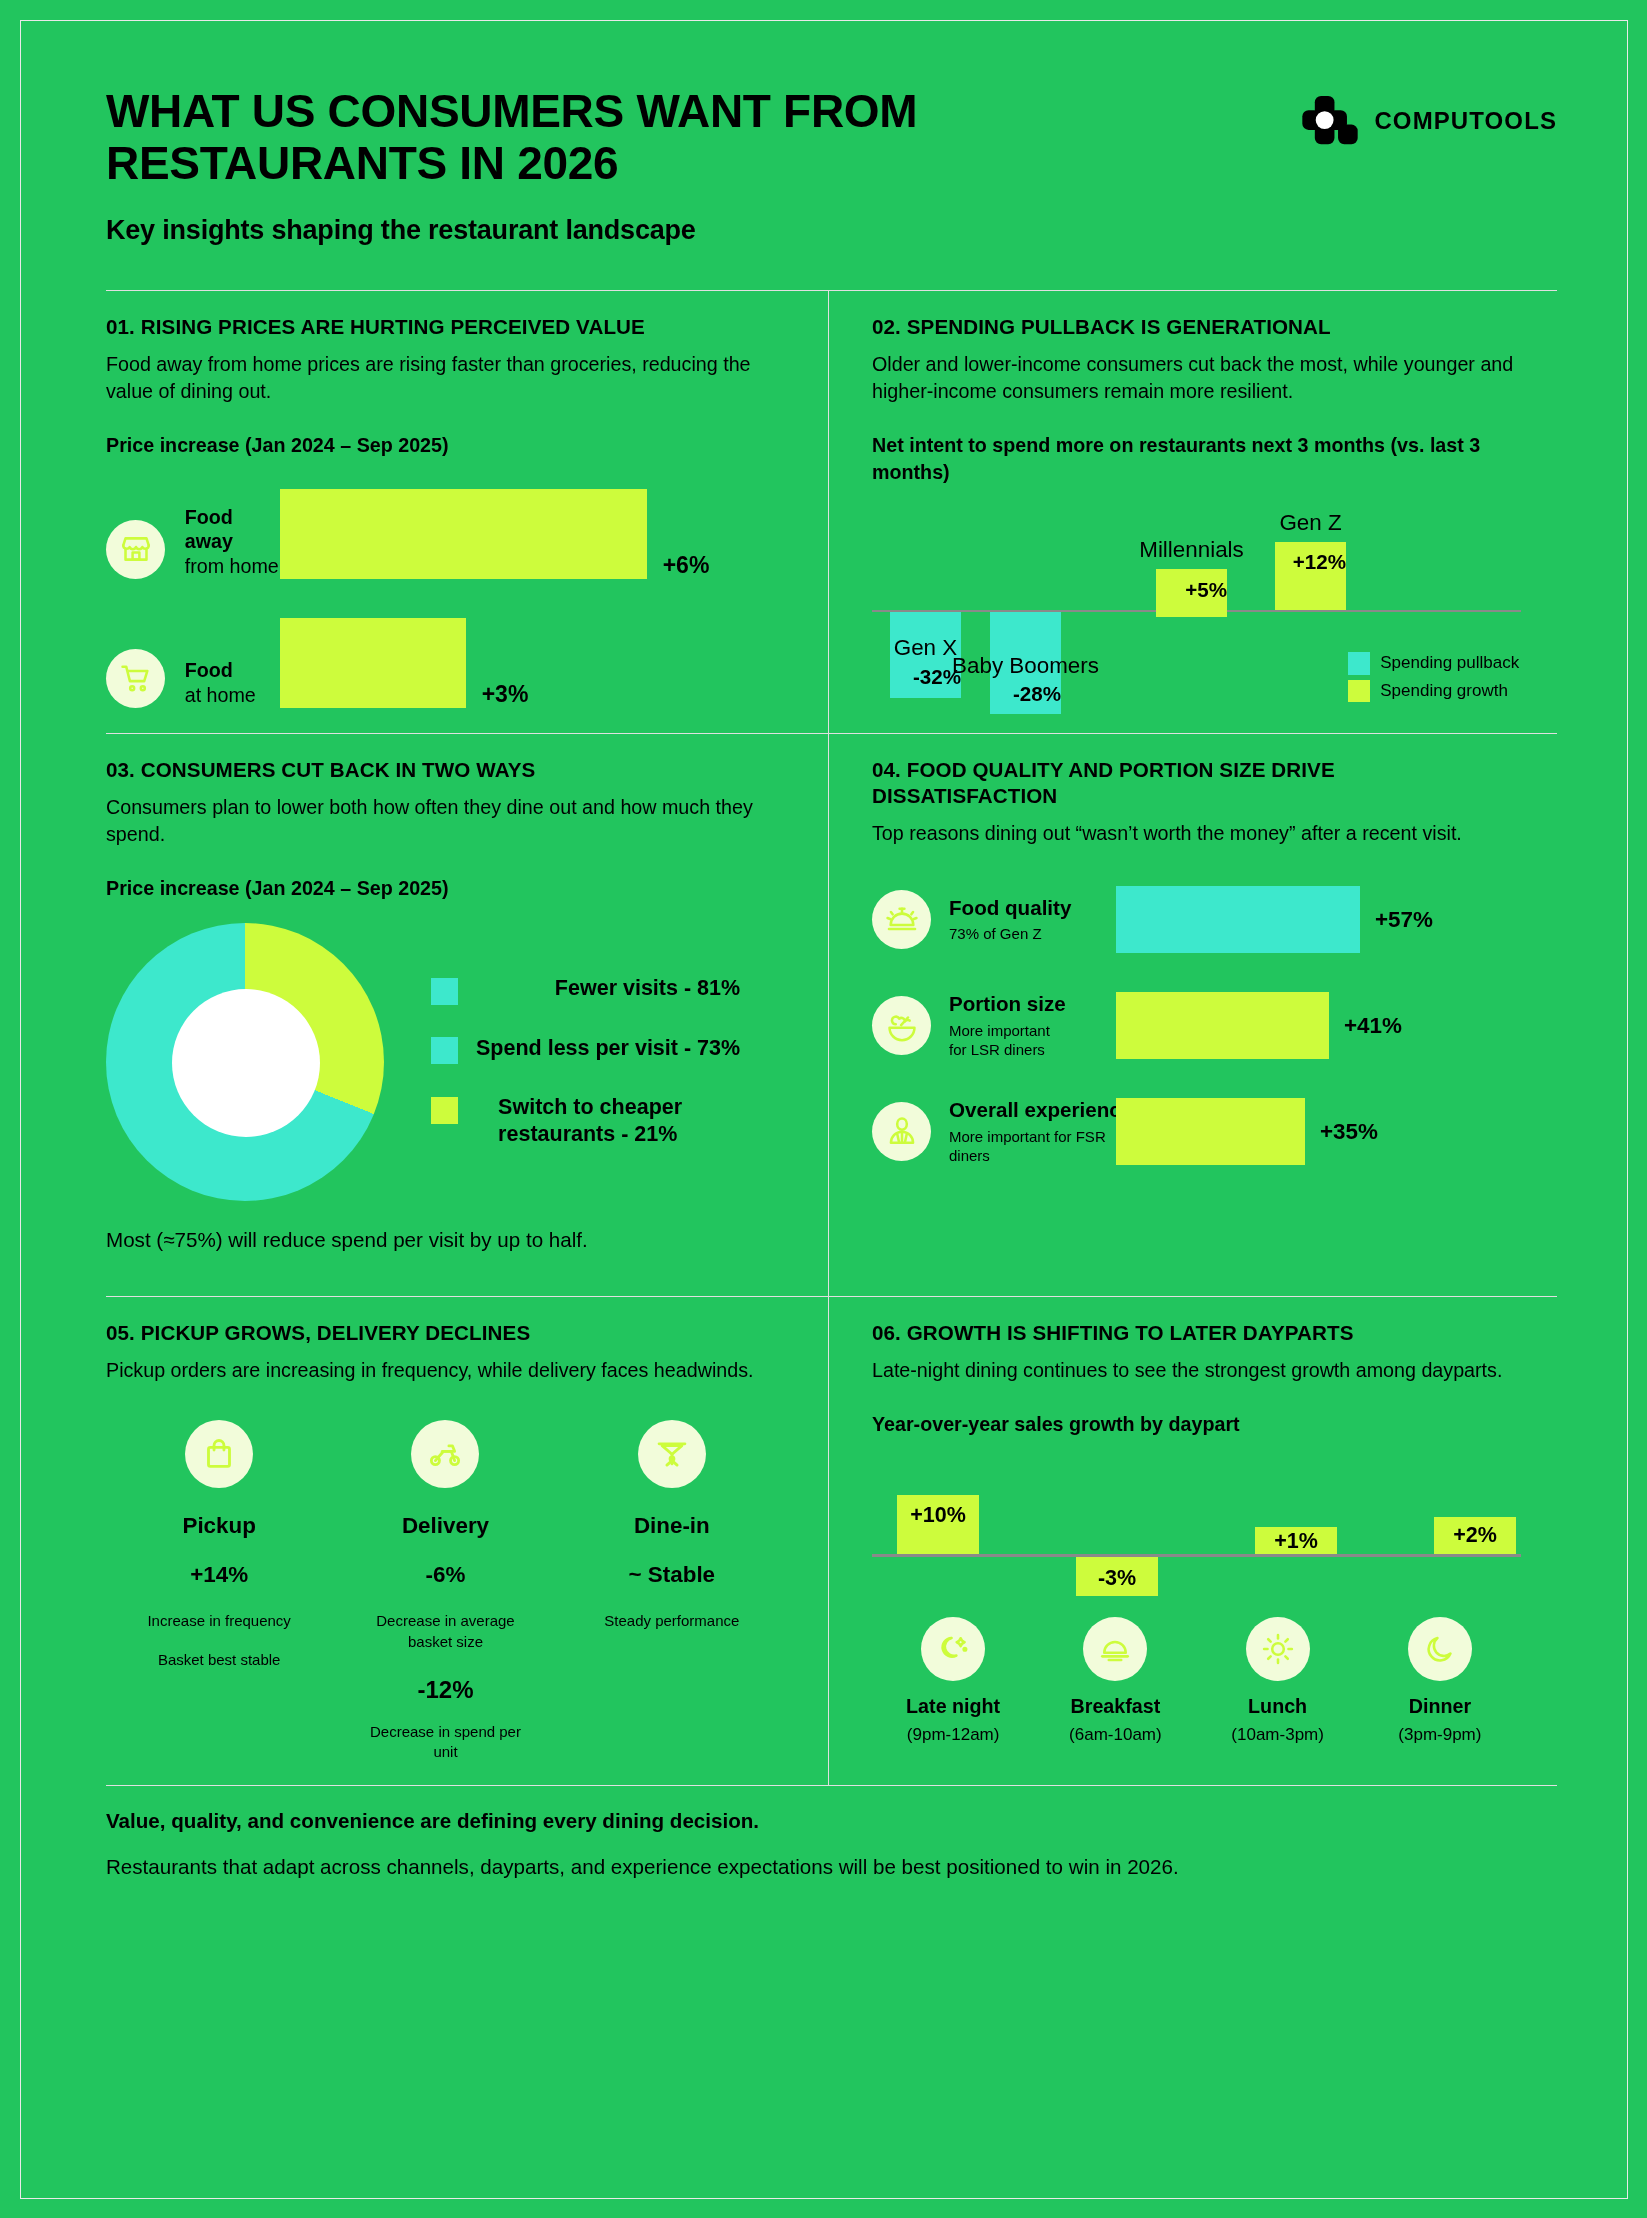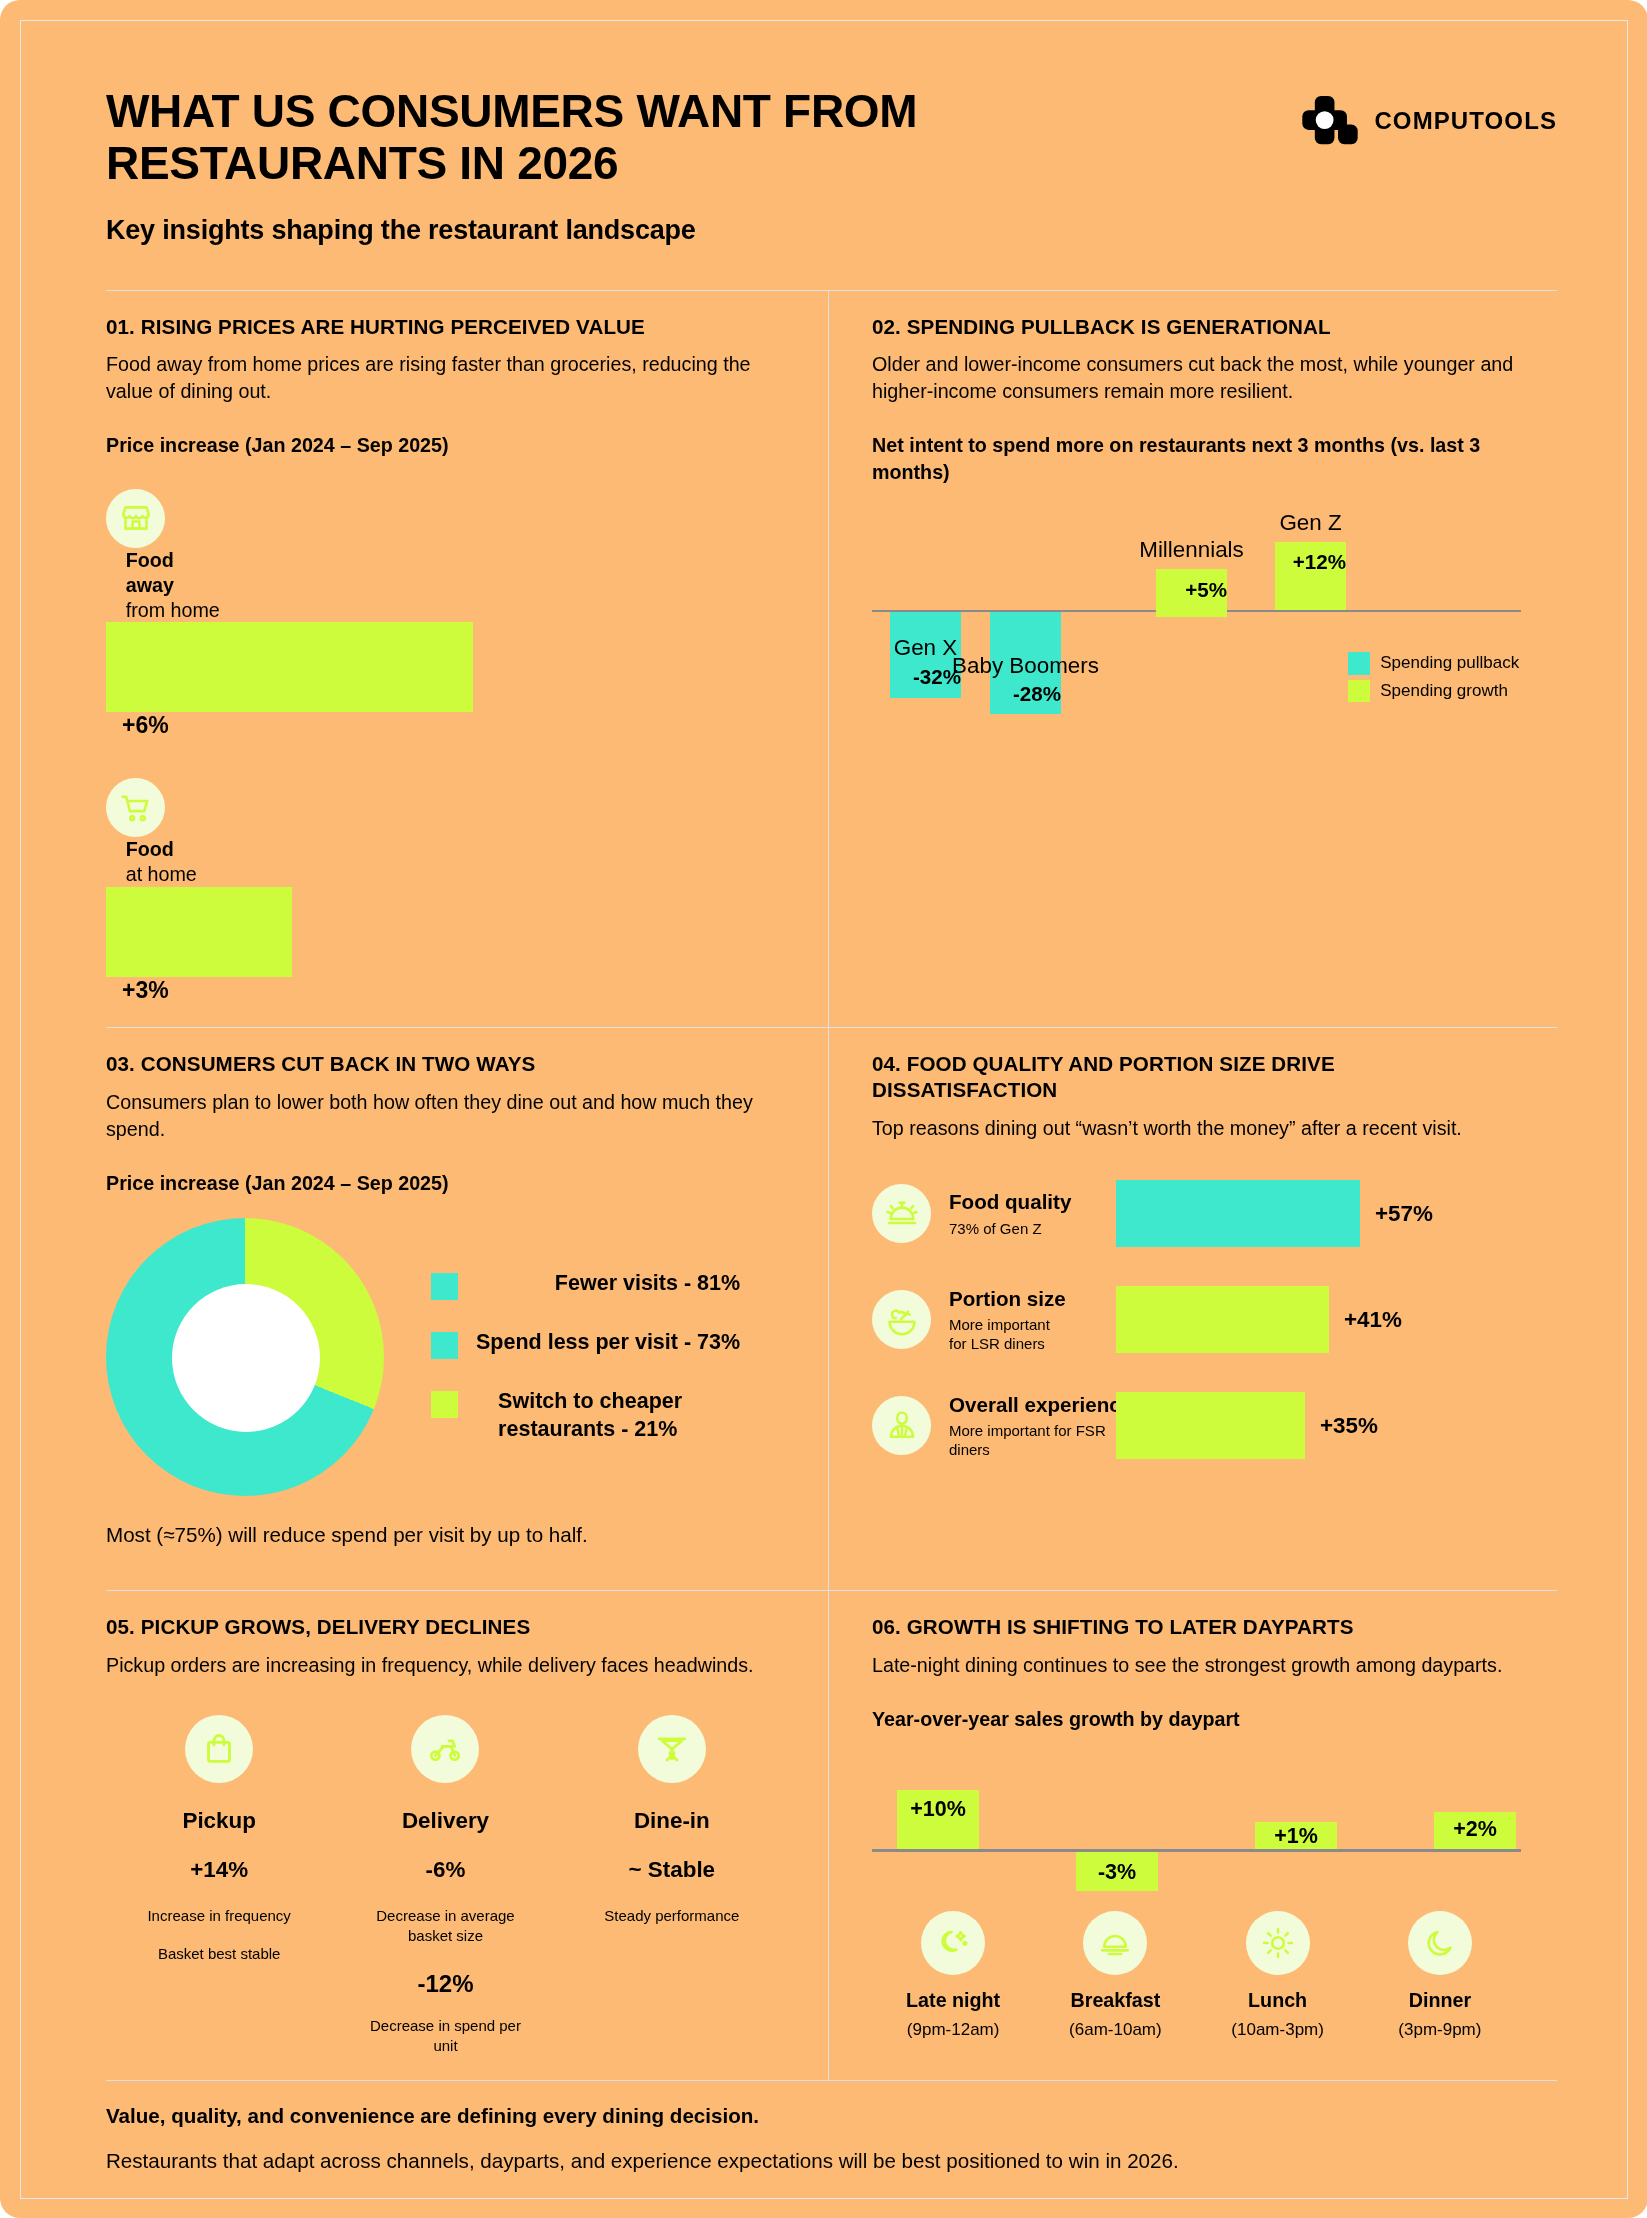--- a/index.html
+++ b/index.html
@@ -6,24 +6,23 @@
   body{
     width:1648px;height:2218px;
     background:#ffffff;
     font-family:"Liberation Sans", sans-serif;
     color:#000000;
     -webkit-font-smoothing:antialiased;
   }
   .page{
     position:relative;
     width:1648px;height:2218px;
-    background:#fdba74;
+    background:#22c55e;
     box-sizing:border-box;
     padding:16px;
-    border-radius:20px;
   }
   .frame{
     position:absolute;
     left:19.7px;top:19.7px;
     width:1608px;height:2179px;
     border:0.9px solid #e9e9e9;
     box-sizing:border-box;
   }
   .inner{
     position:absolute;
@@ -51,21 +50,21 @@
   .row + .row{border-top:0.9px solid #e0e0e0;}
   .cell{box-sizing:border-box;padding:23px 36px 23px 0;}
   .cell.left{width:722px;padding-right:43px;}
   .cell.right{width:729px;padding-left:43px;border-left:0.9px solid #e0e0e0;}
 
   .sec-title{font-size:20.6px;font-weight:700;margin:0 0 11.6px 0;letter-spacing:0.1px;line-height:1.26;text-transform:uppercase;}
   .sec-desc{font-size:19.7px;line-height:1.37;margin:0;font-weight:400;}
   .sec-sub{font-size:19.7px;font-weight:700;margin:27px 0 0 0;line-height:1.35;}
 
   
-  .barrow{display:flex;align-items:flex-start;margin-top:30px;flex-direction:column;}
+  .barrow{display:flex;align-items:flex-end;margin-top:30px;}
   .ico{
     width:59px;height:59px;border-radius:50%;
     background:#f2fcda;flex:0 0 59px;
     display:flex;align-items:center;justify-content:center;
   }
   .barrow .lbl{width:95px;margin-left:19.7px;font-size:19.7px;line-height:1.26;}
   .barrow .lbl b{font-weight:700;display:block;}
   .hbar{height:90px;background:#cdfc3c;}
   .hval{font-size:23px;font-weight:700;margin-left:16px;}
 

